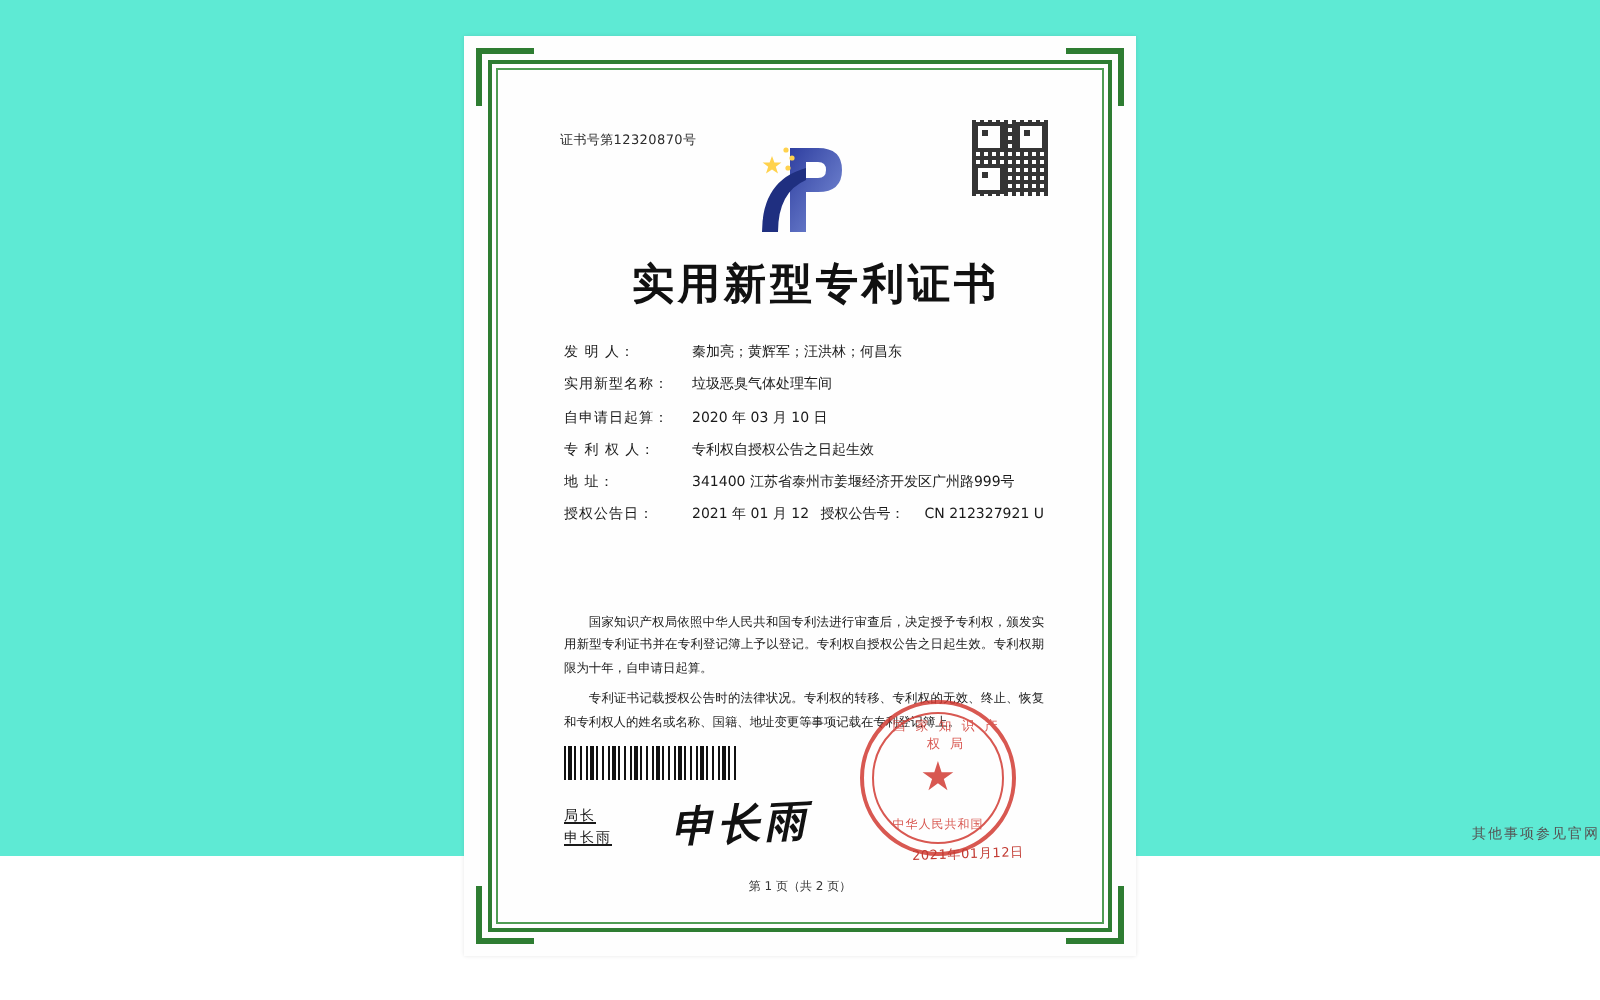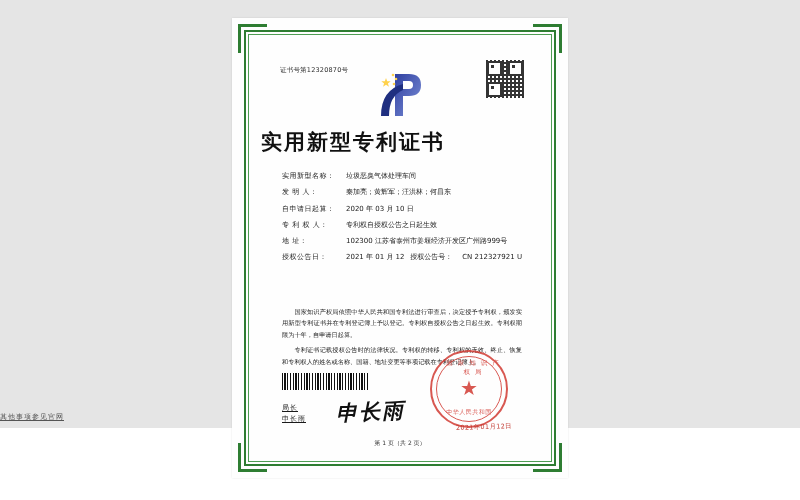--- a/index.html
+++ b/index.html
@@ -10,21 +10,21 @@
     width: 800px;
     height: 500px;
     background: #ffffff;
     font-family: "DejaVu Sans", "Liberation Sans", sans-serif;
     overflow: hidden;
   }
   .page {
     position: relative;
     width: 800px;
     height: 428px;
-    background: #e5e5e5;
+    background: #5eead4;
   }
   
   .sheet {
     position: absolute;
     left: 232px;
     top: 18px;
     width: 336px;
     height: 460px;
     background: #fefefe;
     box-shadow: 0 0 2px rgba(0,0,0,0.10);
@@ -114,24 +114,24 @@
     position: absolute;
     left: 50%;
     top: 26px;
     transform: translateX(-50%);
     width: 70px;
     height: 52px;
   }
 
   .title {
     position: absolute;
-    left: 3px;
+    left: 16px;
     right: 0;
     top: 84px;
-    text-align: left;
+    text-align: center;
     font-family: Liberation Sans, sans-serif;
     font-size: 21px;
     font-weight: bold;
     letter-spacing: 2px;
     color: #111;
   }
 
   .fields {
     position: absolute;
     left: 24px;
@@ -284,25 +284,24 @@
     text-align: center;
     font-size: 6px;
     color: #333;
   }
 
   .footer-note {
     position: absolute;
     left: 0;
     right: 0;
     bottom: 6px;
-    text-align: left;
+    text-align: right;
     font-size: 7px;
     color: #555;
     letter-spacing: 1px;
-    text-decoration: underline;
   }
 </style>
 </head>
 <body>
 
 <div class="page">
 
   <div class="sheet">
     <div class="border-outer"></div>
     <div class="border-inner"></div>
@@ -342,38 +341,38 @@
           <circle cx="28" cy="5" r="1.3"></circle>
           <circle cx="31" cy="9" r="1.3"></circle>
           <circle cx="29" cy="14" r="1.3"></circle>
         </g>
       </svg>
 
       <div class="title">实用新型专利证书</div>
 
       <div class="fields">
         <div class="field">
+          <span class="label">发 明 人：</span>
+          <span class="value">秦加亮；黄辉军；汪洪林；何昌东</span>
+        </div>
+        <div class="field">
           <span class="label">实用新型名称：</span>
           <span class="value">垃圾恶臭气体处理车间</span>
-        </div>
-        <div class="field">
-          <span class="label">发 明 人：</span>
-          <span class="value">秦加亮；黄辉军；汪洪林；何昌东</span>
         </div>
         <div class="field">
           <span class="label">自申请日起算：</span>
           <span class="value">2020 年 03 月 10 日</span>
         </div>
         <div class="field">
           <span class="label">专 利 权 人：</span>
           <span class="value">专利权自授权公告之日起生效</span>
         </div>
         <div class="field">
           <span class="label">地        址：</span>
-          <span class="value">102300 江苏省泰州市姜堰经济开发区广州路999号</span>
+          <span class="value">341400 江苏省泰州市姜堰经济开发区广州路999号</span>
         </div>
         <div class="field two">
           <span class="label">授权公告日：</span>
           <span class="value half-left">2021 年 01 月 12 日</span>
           <span class="label2">授权公告号：</span>
           <span class="value2">CN 212327921 U</span>
         </div>
       </div>
 
       <div class="body-text">

